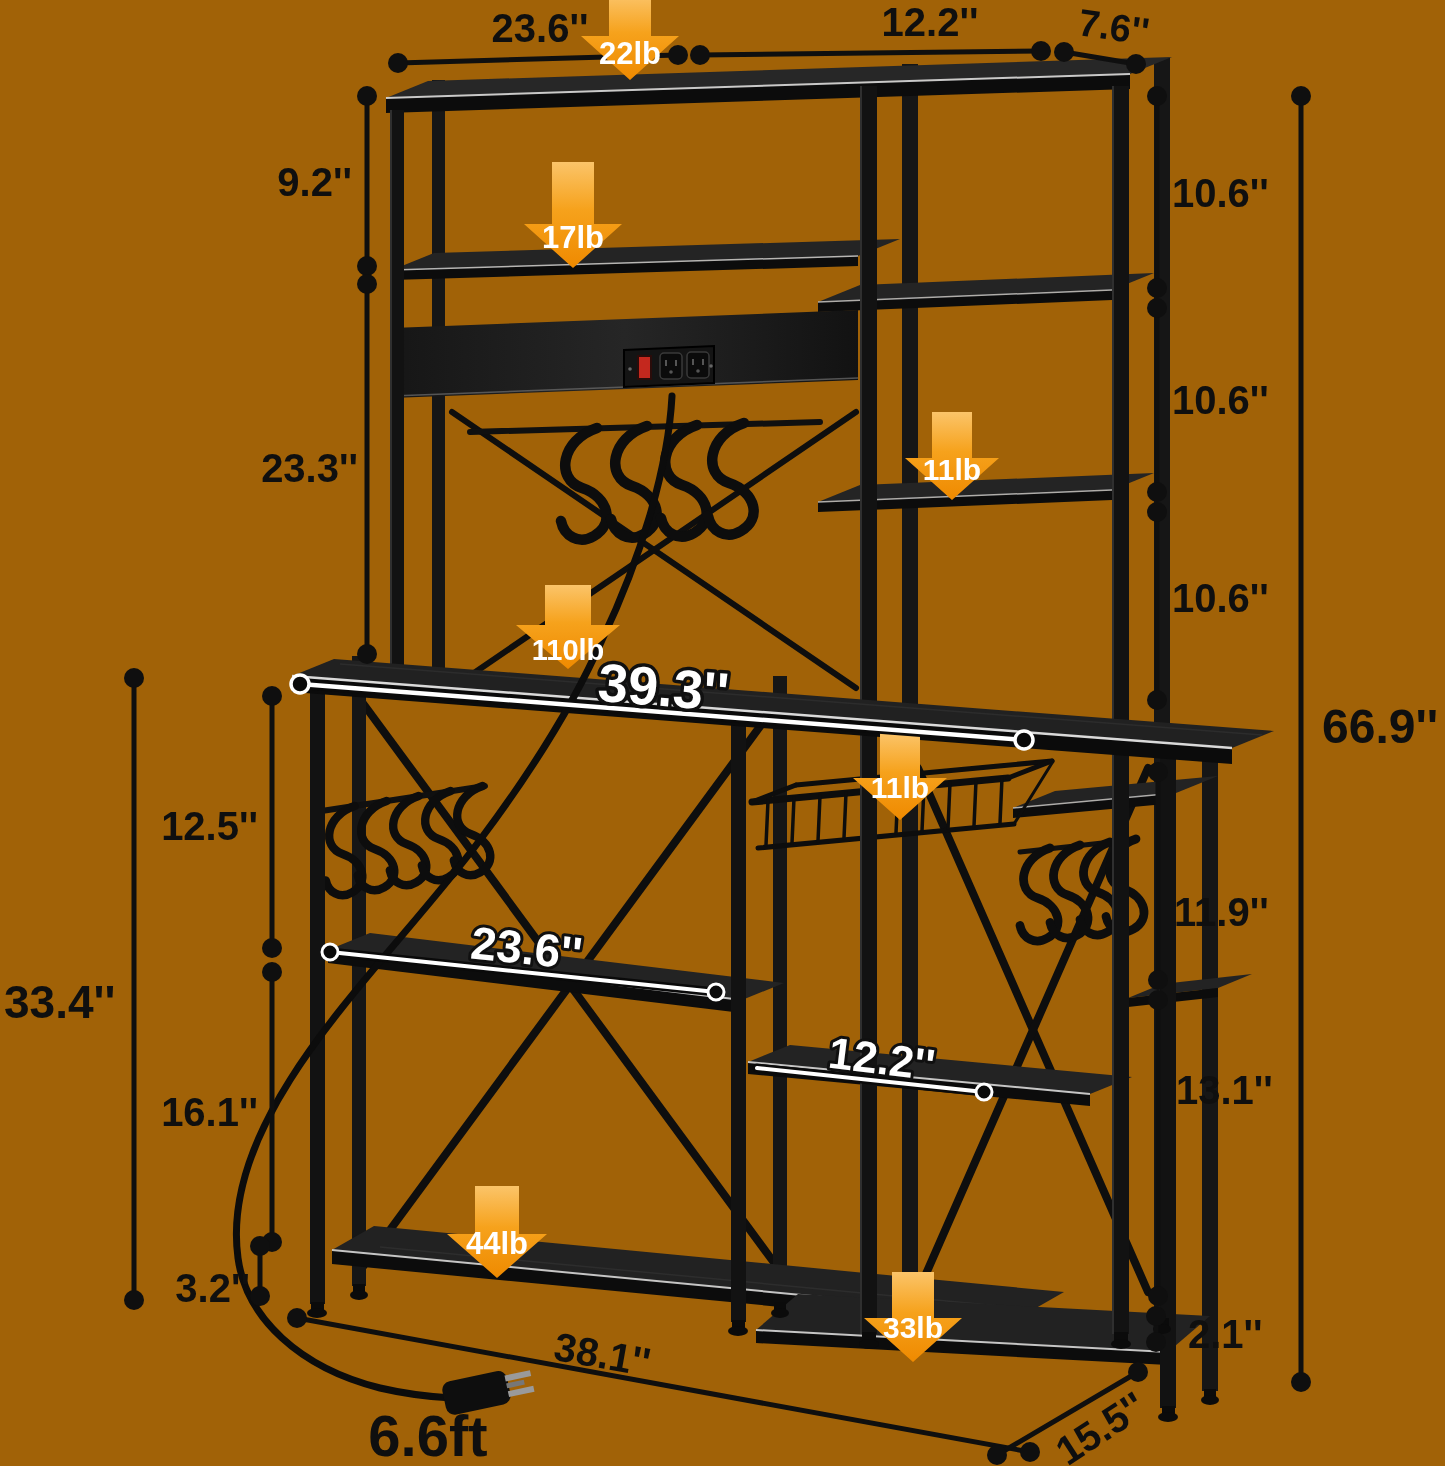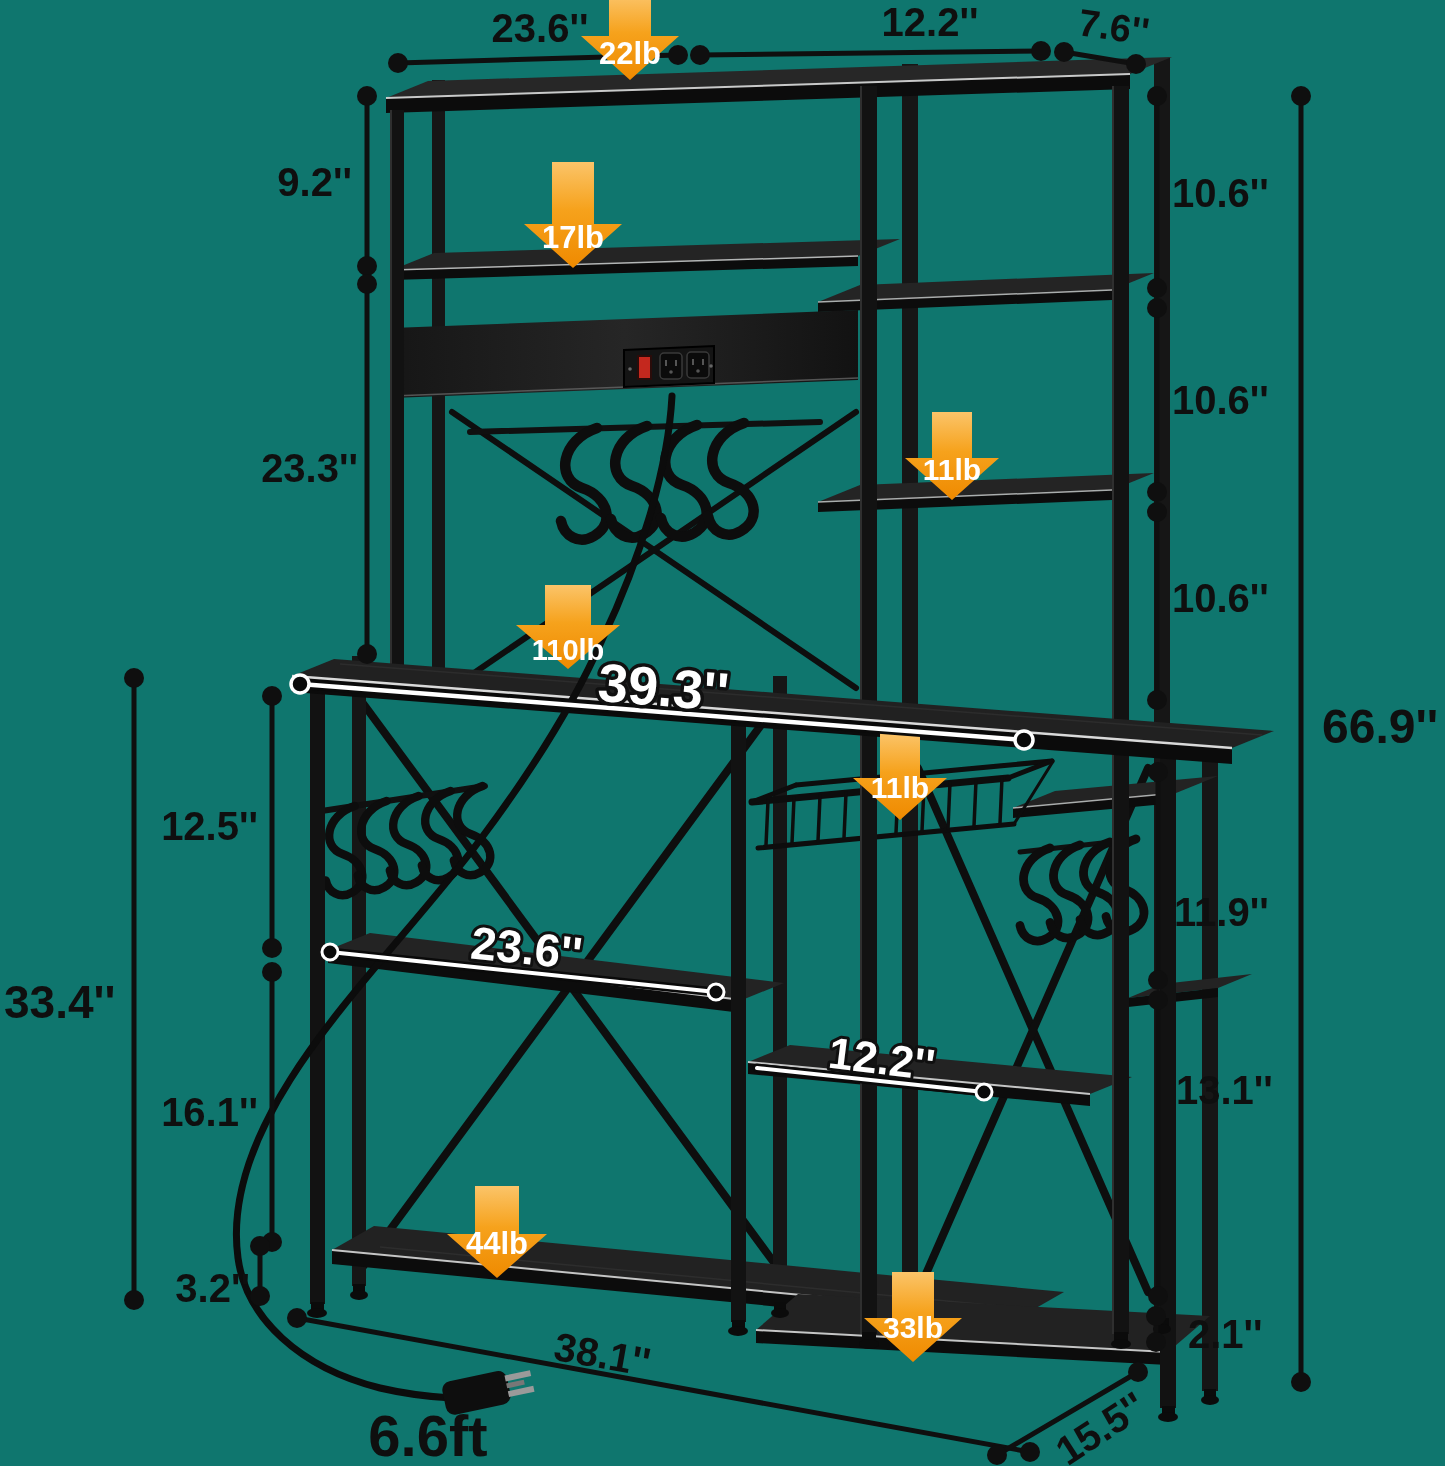--- a/index.html
+++ b/index.html
@@ -1,16 +1,16 @@
 <!DOCTYPE html>
 <html><head>
 <meta charset="utf-8">
 <style>
   html,body{margin:0;padding:0;background:#ffffff;}
-  .stage{position:relative;width:1445px;height:1466px;margin:0 auto;background:#0f766e;overflow:hidden;
+  .stage{position:relative;width:1445px;height:1466px;margin:0 auto;background:#a16207;overflow:hidden;
          font-family:"Liberation Sans", sans-serif;}
   svg{position:absolute;left:0;top:0;}
   .dim-label{font-family:"Liberation Sans", sans-serif;font-weight:bold;fill:#0f0f0f;}
   .shelf-label{font-family:"Liberation Sans", sans-serif;font-weight:bold;fill:#ffffff;
                stroke:#101010;paint-order:stroke;stroke-linejoin:round;}
   .weight-label{font-family:"Liberation Sans", sans-serif;font-weight:bold;fill:#ffffff;}
 </style>
 </head>
 <body>
 

